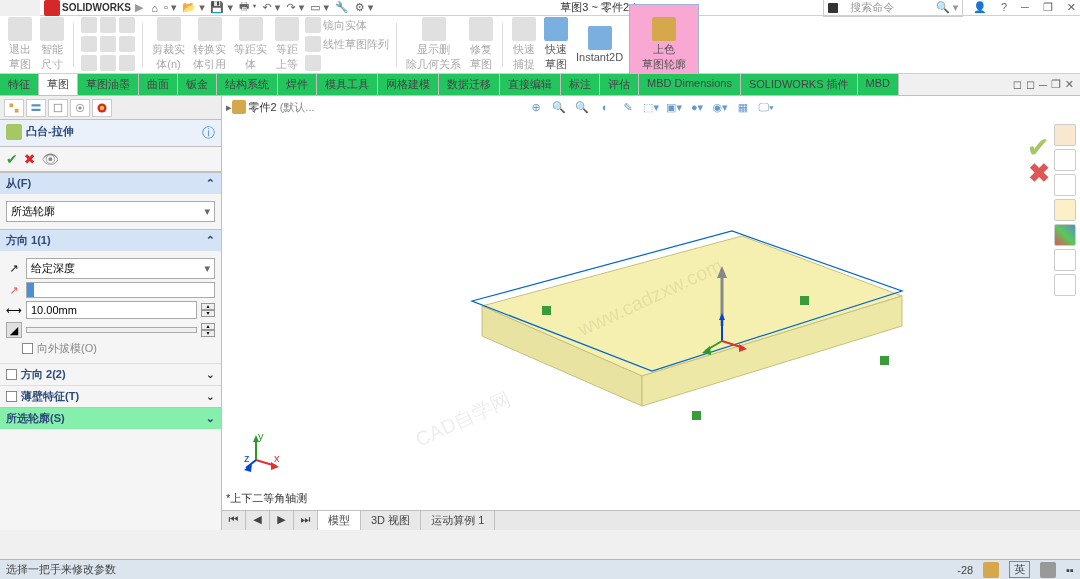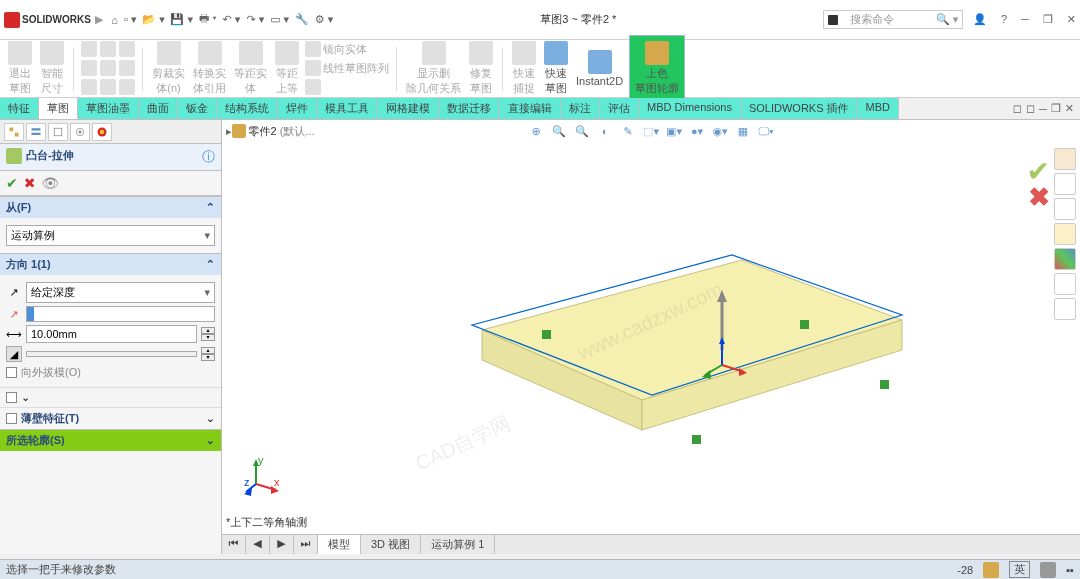--- a/index.html
+++ b/index.html
@@ -1,18 +1,18 @@
 <!DOCTYPE html>
 <html><head>
 <meta charset="utf-8">
 <style>
 * { margin: 0; padding: 0; box-sizing: border-box; font-family: "Microsoft YaHei", Arial, sans-serif; font-size: 11px; }
 body { width: 1080px; height: 579px; background: #f0f0f0; overflow: hidden; position: relative; }
 
-.titlebar { height: 40px; background: #fff; display: flex; align-items: center; padding: 0 4px; border-bottom: 1px solid #d0d0d0; }
+.titlebar { height: 16px; background: #fff; display: flex; align-items: center; padding: 0 4px; border-bottom: 1px solid #d0d0d0; margin-left: 40px; }
 .logo { display: flex; align-items: center; gap: 2px; }
 .logo-icon { width: 16px; height: 16px; background: #d62828; border-radius: 2px; }
 .logo-text { font-weight: bold; font-size: 10px; color: #333; }
 .title-tools { display: flex; align-items: center; gap: 6px; margin-left: 8px; color: #666; }
 .title-tools span { cursor: pointer; }
 .doc-title { margin: 0 auto; color: #333; text-align: center; }
 .search-box { display: flex; align-items: center; gap: 12px; border: 1px solid #ccc; padding: 1px 4px; width: 140px; }
 .search-icn { width: 10px; height: 10px; background: #333; border-radius: 1px; }
 .win-controls { display: flex; gap: 14px; margin-left: 10px; color: #666; }
 
@@ -20,21 +20,21 @@
 .rib-grp { display: flex; flex-direction: column; align-items: center; padding: 0 2px; color: #aaa; font-size: 9px; }
 .rib-ico { width: 24px; height: 24px; background: #e0e0e0; border-radius: 2px; margin-bottom: 1px; }
 .rib-ico.sm { width: 16px; height: 16px; }
 .rib-grp.enabled { color: #555; }
 .rib-grp.enabled .rib-ico { background: #7aafdf; }
 .rib-grp.gold .rib-ico { background: #d4a84b; }
 .rib-sep { width: 1px; height: 44px; background: #ddd; margin: 0 3px; }
 .rib-col { display: flex; flex-direction: column; gap: 2px; }
 
 .cmdtabs { height: 22px; background: #f0f0f0; border-bottom: 1px solid #c0c0c0; display: flex; align-items: stretch; }
-.cmdtab { padding: 3px 8px; border-right: 1px solid #c0c0c0; color: #444; cursor: pointer; background: #5eead4; }
+.cmdtab { padding: 3px 8px; border-right: 1px solid #c0c0c0; color: #444; cursor: pointer; background: #22c55e; }
 .cmdtab.active { background: #fff; border-bottom: 1px solid #fff; }
 .cmdtabs-right { margin-left: auto; display: flex; align-items: center; gap: 4px; padding-right: 6px; color: #666; }
 
 .main { display: flex; height: 434px; }
 .pm-panel { width: 222px; background: #f5f5f5; border-right: 1px solid #c0c0c0; display: flex; flex-direction: column; }
 .pm-tabs { height: 24px; display: flex; align-items: center; border-bottom: 1px solid #c0c0c0; padding: 0 4px; gap: 2px; background: #eee; }
 .pm-tab { width: 20px; height: 18px; border: 1px solid #ccc; background: #fff; display: flex; align-items: center; justify-content: center; }
 .pm-tab svg { width: 12px; height: 12px; }
 
 .feat-hdr { display: flex; align-items: flex-start; padding: 4px 6px; border-bottom: 1px solid #c0c0c0; background: #eaf1fb; }
@@ -52,21 +52,21 @@
 .fld-row { display: flex; align-items: center; gap: 4px; margin: 3px 0; }
 .fld-select { flex: 1; border: 1px solid #aaa; background: #fff; padding: 2px 4px; display: flex; align-items: center; }
 .fld-select .dd { margin-left: auto; color: #666; }
 .fld-ico { width: 16px; height: 16px; display: flex; align-items: center; justify-content: center; }
 .progress-box { flex: 1; height: 16px; border: 1px solid #aaa; background: #fff; position: relative; }
 .progress-fill { position: absolute; left: 0; top: 0; bottom: 0; width: 4%; background: #4a90d9; }
 .spinner { width: 14px; display: flex; flex-direction: column; }
 .spinner span { height: 7px; border: 1px solid #999; background: #eee; font-size: 6px; text-align: center; line-height: 5px; }
 .chk-row { display: flex; align-items: center; gap: 4px; padding: 3px 6px; border-top: 1px solid #ddd; }
 .chk-box { width: 11px; height: 11px; border: 1px solid #888; background: #fff; }
-.indent { margin-left: 0; color: #888; }
+.indent { margin-left: 16px; color: #888; }
 
 .viewport { flex: 1; background: #ffffff; position: relative; }
 .vp-header { position: absolute; top: 0; left: 0; right: 0; height: 22px; display: flex; align-items: center; padding: 0 4px; }
 .bc { display: flex; align-items: center; gap: 3px; color: #333; }
 .bc-ico { width: 14px; height: 14px; background: #d4a84b; border-radius: 2px; }
 .vp-tools { position: absolute; top: 0; left: 50%; transform: translateX(-50%); display: flex; gap: 5px; align-items: center; padding: 2px; }
 .vp-tool { width: 18px; height: 18px; color: #6699cc; display: flex; align-items: center; justify-content: center; cursor: pointer; }
 .vp-right-icons { position: absolute; right: 4px; top: 28px; display: flex; flex-direction: column; gap: 3px; }
 .vp-ri { width: 22px; height: 22px; border: 1px solid #ccc; background: #fff; border-radius: 2px; }
 .vp-ri.gold { background: #fdf0c8; }
@@ -207,21 +207,21 @@
     </div>
   <div class="rib-grp enabled">
       <div class="rib-ico"></div>
       <span>快速</span>
       <span>草图</span>
     </div>
   <div class="rib-grp enabled">
       <div class="rib-ico"></div>
       <span>Instant2D</span>
     </div>
-  <div class="rib-grp enabled gold" style="background:#22c55e;border:1px solid #9bb8d8;padding:5px">
+  <div class="rib-grp enabled gold" style="background:#f9a8d4;border:1px solid #9bb8d8;padding:12px">
       <div class="rib-ico"></div>
       <span>上色</span>
       <span>草图轮廓</span>
     </div>
 </div>
 
 <div class="cmdtabs">
   <div class="cmdtab">特征</div>
   <div class="cmdtab active">草图</div>
   <div class="cmdtab">草图油墨</div>
@@ -292,21 +292,21 @@
       <span style="color:#888">👁</span>
     </div>
 
     <div class="grp-hdr">
       <span>从(F)</span>
       <span class="chev">⌃</span>
     </div>
     <div class="grp-body">
       <div class="fld-row">
         <div class="fld-select">
-          <span>运动算例</span>
+          <span>所选轮廓</span>
           <span class="dd">▾</span>
         </div>
       </div>
     </div>
 
     <div class="grp-hdr">
       <span>方向 1(1)</span>
       <span class="chev">⌃</span>
     </div>
     <div class="grp-body">
@@ -342,28 +342,29 @@
           </div>
       </div>
       <div class="fld-row indent">
         <div class="chk-box"></div>
         <span>向外拔模(O)</span>
       </div>
     </div>
 
     <div class="chk-row">
       <div class="chk-box"></div>
+      <span style="flex:1;color:#2c4a7a;font-weight:bold">方向 2(2)</span>
       <span>⌄</span>
     </div>
     <div class="chk-row">
       <div class="chk-box"></div>
       <span style="flex:1;color:#2c4a7a;font-weight:bold">薄壁特征(T)</span>
       <span>⌄</span>
     </div>
-    <div class="grp-hdr" style="background:#84cc16;color:#2c4a7a">
+    <div class="grp-hdr" style="background:#86efac;color:#2c4a7a">
       <span>所选轮廓(S)</span>
       <span class="chev">⌄</span>
     </div>
   </div>
 
   <div class="viewport">
     <div class="vp-header">
       <span style="color:#666">▸</span>
       <div class="bc">
         <div class="bc-ico"></div>

